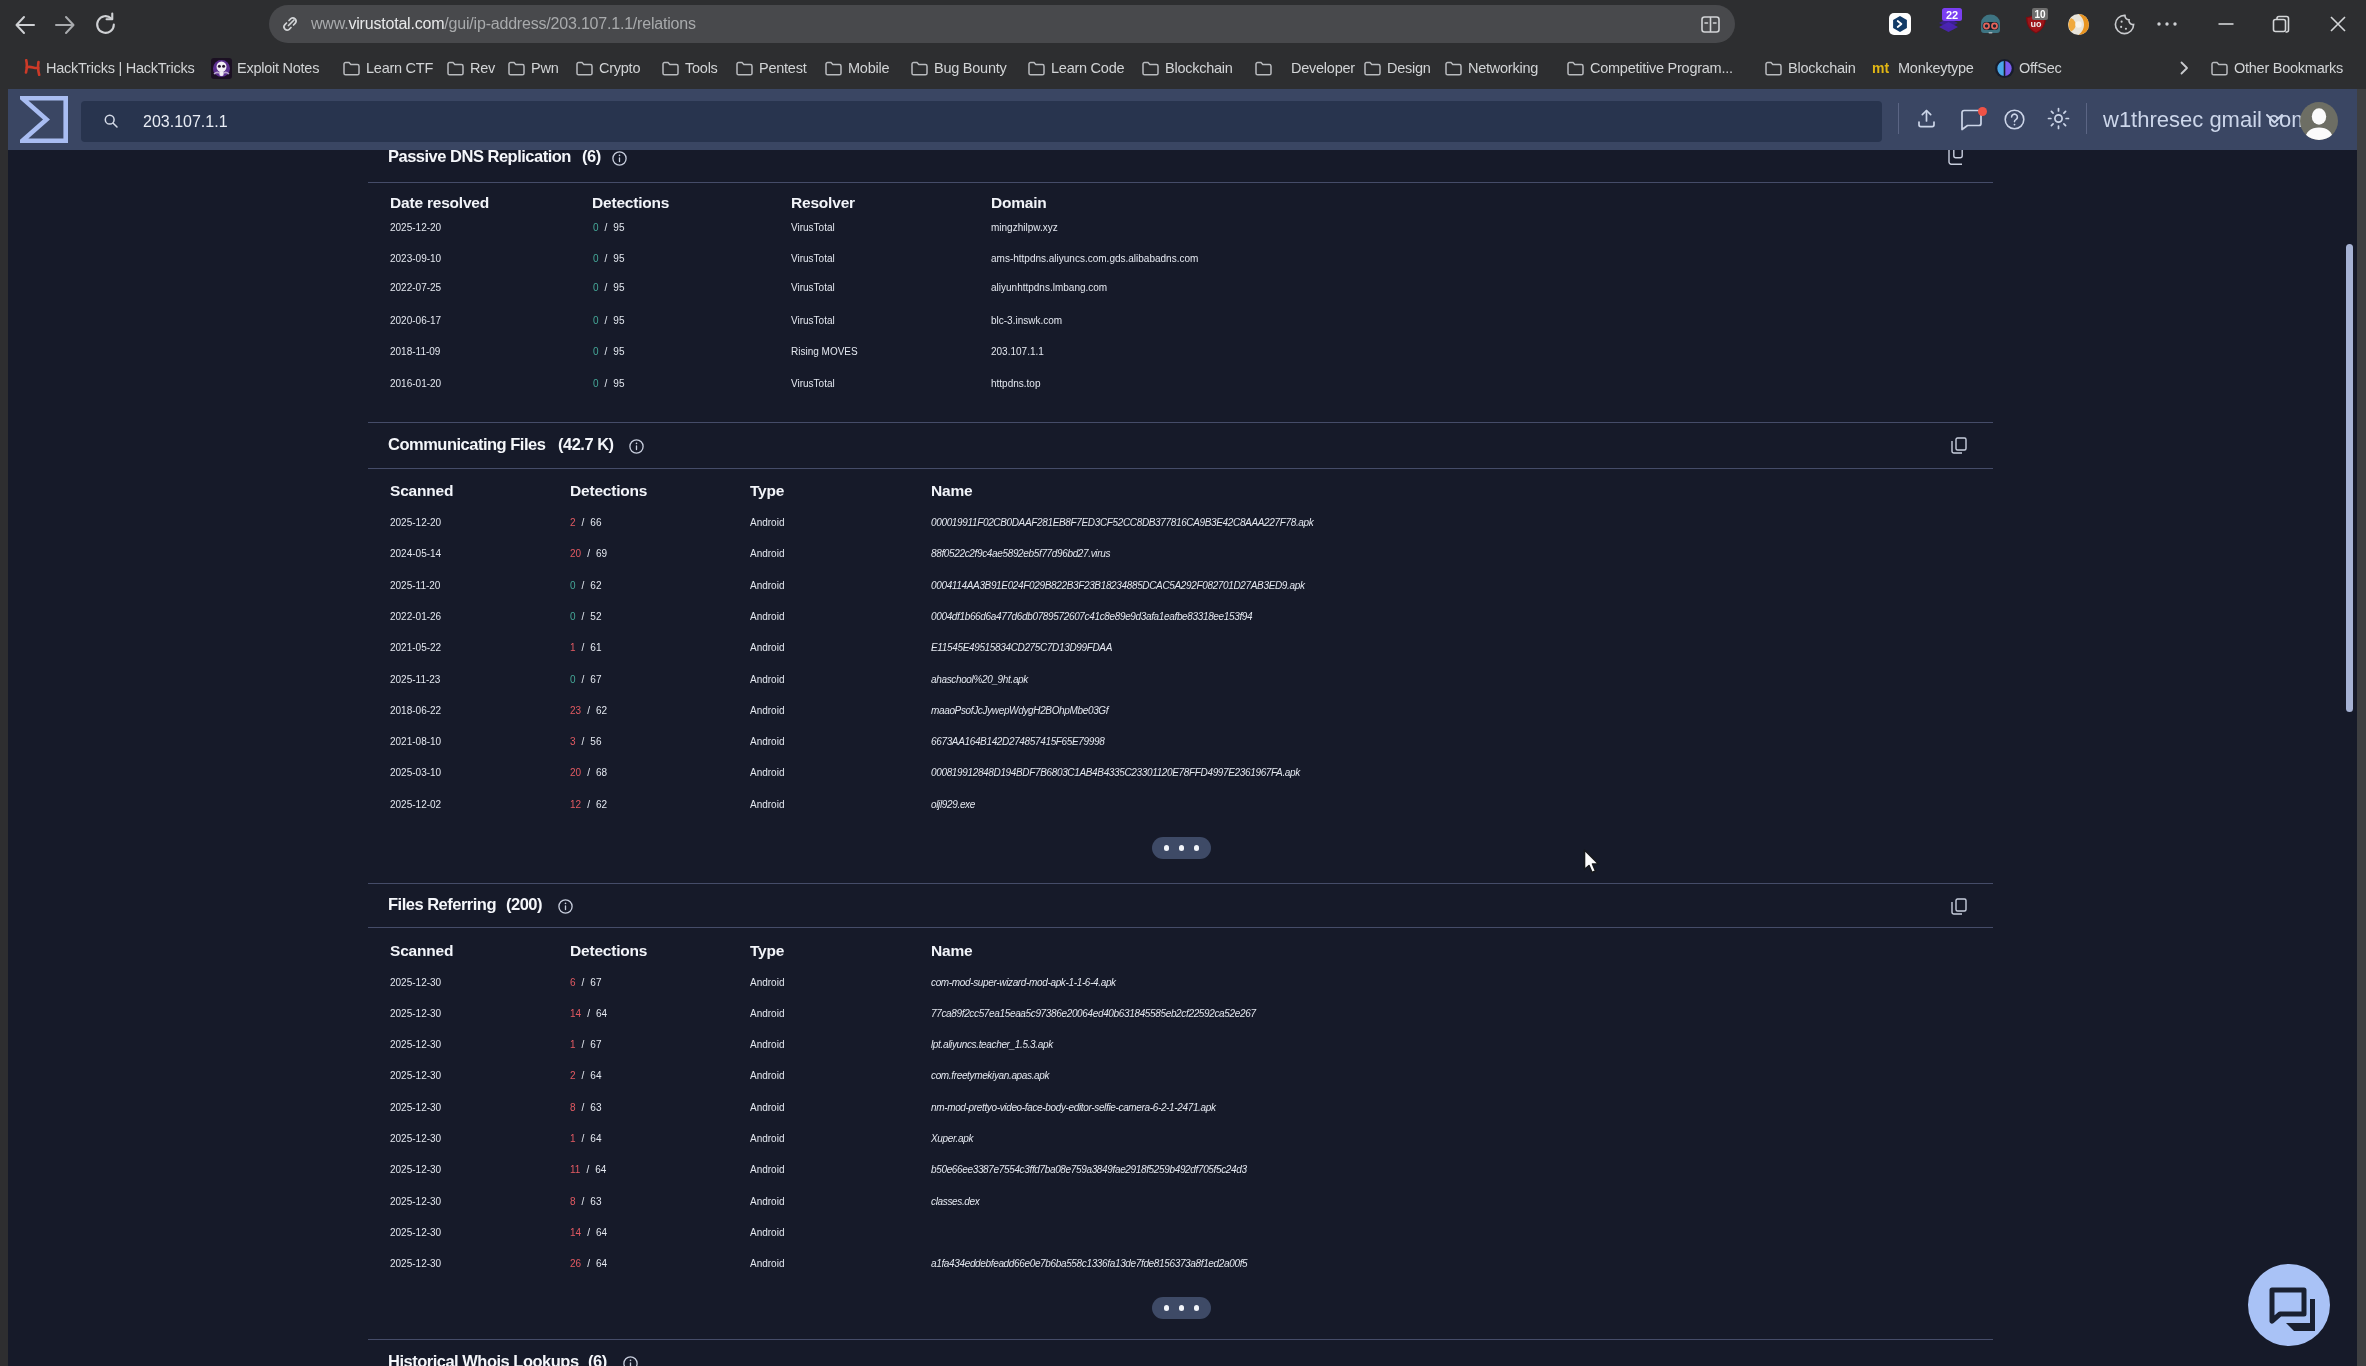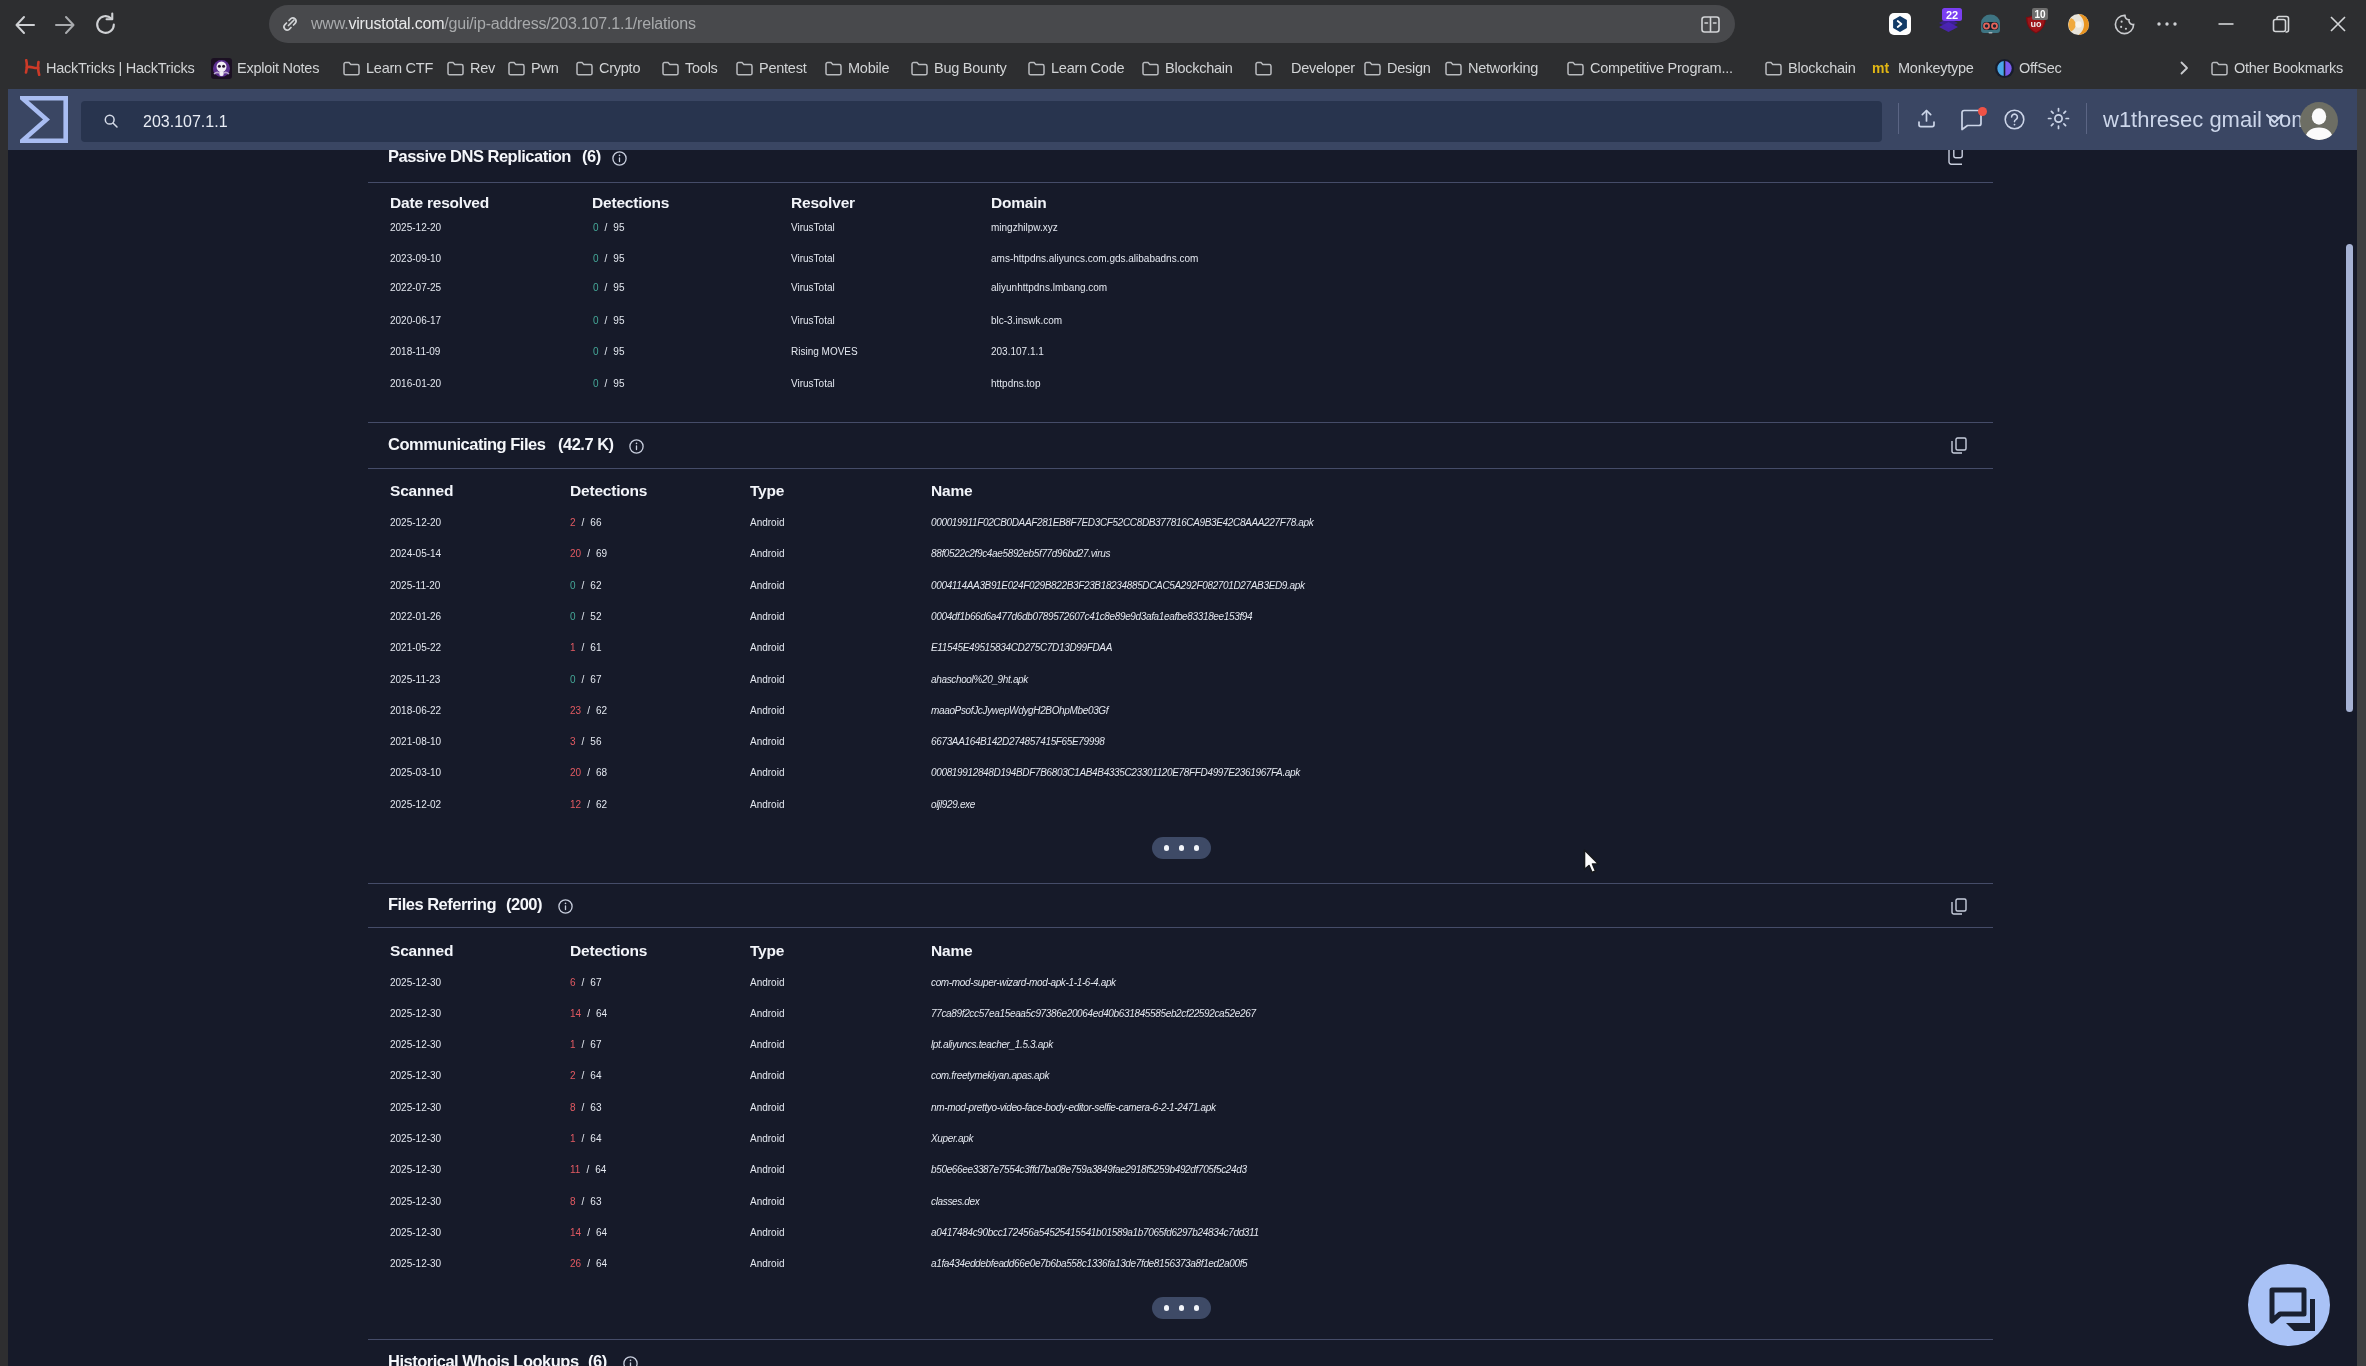--- a/index.html
+++ b/index.html
@@ -435,21 +435,20 @@
 <div class="row" style="left:0;top:1185.6px;width:2366px;">
     <span style="left:390px">2025-12-30</span>
     <span style="left:570px"><span class="red">8</span><span class="sl">/</span>63</span>
     <span style="left:750px">Android</span>
     <span class="nm" style="left:931px">classes.dex</span>
   </div>
 <div class="row" style="left:0;top:1216.9px;width:2366px;">
     <span style="left:390px">2025-12-30</span>
     <span style="left:570px"><span class="red">14</span><span class="sl">/</span>64</span>
     <span style="left:750px">Android</span>
-    <span class="nm" style="left:931px">a0417484c90bcc172456a54525415541b01589a1b7065fd6297b24834c7dd311</span>
   </div>
 <div class="row" style="left:0;top:1248.2px;width:2366px;">
     <span style="left:390px">2025-12-30</span>
     <span style="left:570px"><span class="red">26</span><span class="sl">/</span>64</span>
     <span style="left:750px">Android</span>
     <span class="nm" style="left:931px">a1fa434eddebfeadd66e0e7b6ba558c1336fa13de7fde8156373a8f1ed2a00f5</span>
   </div>
 <div class="a" style="left:1152px;top:1297px;width:59px;height:22px;border-radius:11px;background:#3e4a66;"></div>
 <div class="a" style="left:1163.7px;top:1305.2px;width:5.6px;height:5.6px;border-radius:50%;background:#f2f5fa;"></div>
 <div class="a" style="left:1178.7px;top:1305.2px;width:5.6px;height:5.6px;border-radius:50%;background:#f2f5fa;"></div>

